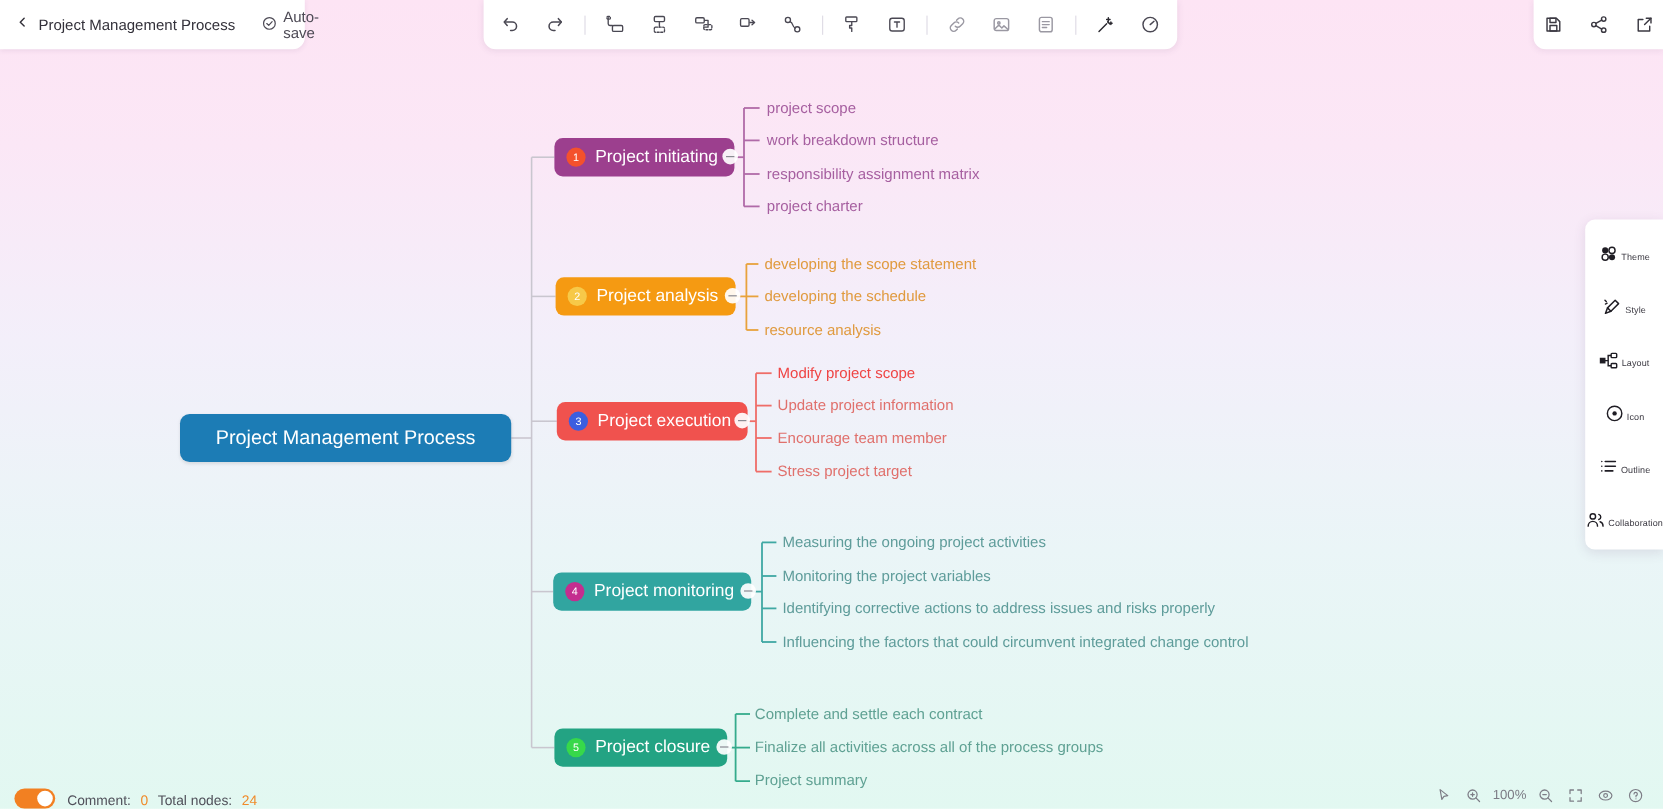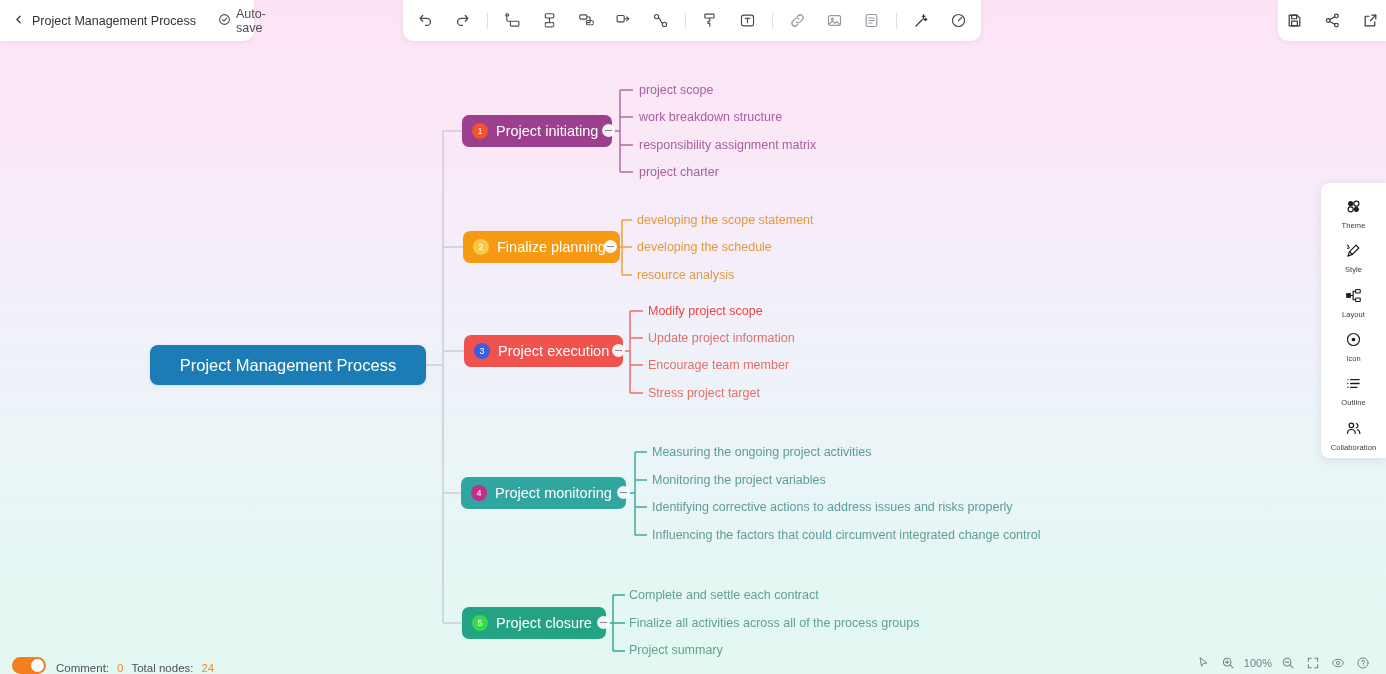--- a/index.html
+++ b/index.html
@@ -74,21 +74,21 @@
     width: 65px; height: 275px;
     background: #ffffff;
     border-top-left-radius: 8px; border-bottom-left-radius: 8px;
     box-shadow: 0 2px 10px rgba(90,60,110,.13);
     display: flex; flex-direction: column; align-items: center;
     padding-top: 9px;
     z-index: 18;
   }
   .side-item {
     width: 65px; height: 46px;
-    display: flex; flex-direction: column; align-items: center; justify-content: center;
+    display: flex; flex-direction: row; align-items: center; justify-content: center;
     gap: 2px; cursor: pointer;
   }
   .side-item svg { width: 17px; height: 17px; }
   .side-label { font-size: 7.5px; color: #3b3942; letter-spacing: .1px; }
 
   
   .canvas { position: absolute; inset: 0; z-index: 5; }
   .lines { position: absolute; left: 0; top: 0; width: 1386px; height: 674px; pointer-events: none; }
 
   .node {
@@ -426,21 +426,21 @@
   <div class="toggle" style="left:602px; top:124px;">
       <i></i>
     </div>
   <div class="child" style="left:639px; top:83px; color:#a65fa0;">project scope</div>
   <div class="child" style="left:639px; top:110px; color:#a65fa0;text-align:center;">work breakdown structure</div>
   <div class="child" style="left:639px; top:138px; color:#a65fa0;">responsibility assignment matrix</div>
   <div class="child" style="left:639px; top:165px; color:#a65fa0;">project charter</div>
 
   <div class="node" style="left:463px; top:231px; background:#f59a12;">
     <span class="badge" style="background:#f7c948;">2</span>
-    <span>Finalize planning</span>
+    <span>Project analysis</span>
   </div>
   <div class="toggle" style="left:604px; top:240px;">
       <i></i>
     </div>
   <div class="child" style="left:637px; top:213px; color:#e09a3e;">developing the scope statement</div>
   <div class="child" style="left:637px; top:240px; color:#e09a3e;">developing the schedule</div>
   <div class="child" style="left:637px; top:268px; color:#e09a3e;">resource analysis</div>
 
   <div class="node" style="left:464px; top:335px; background:#f0524e;">
     <span class="badge" style="background:#3b5ee0;">3</span>

